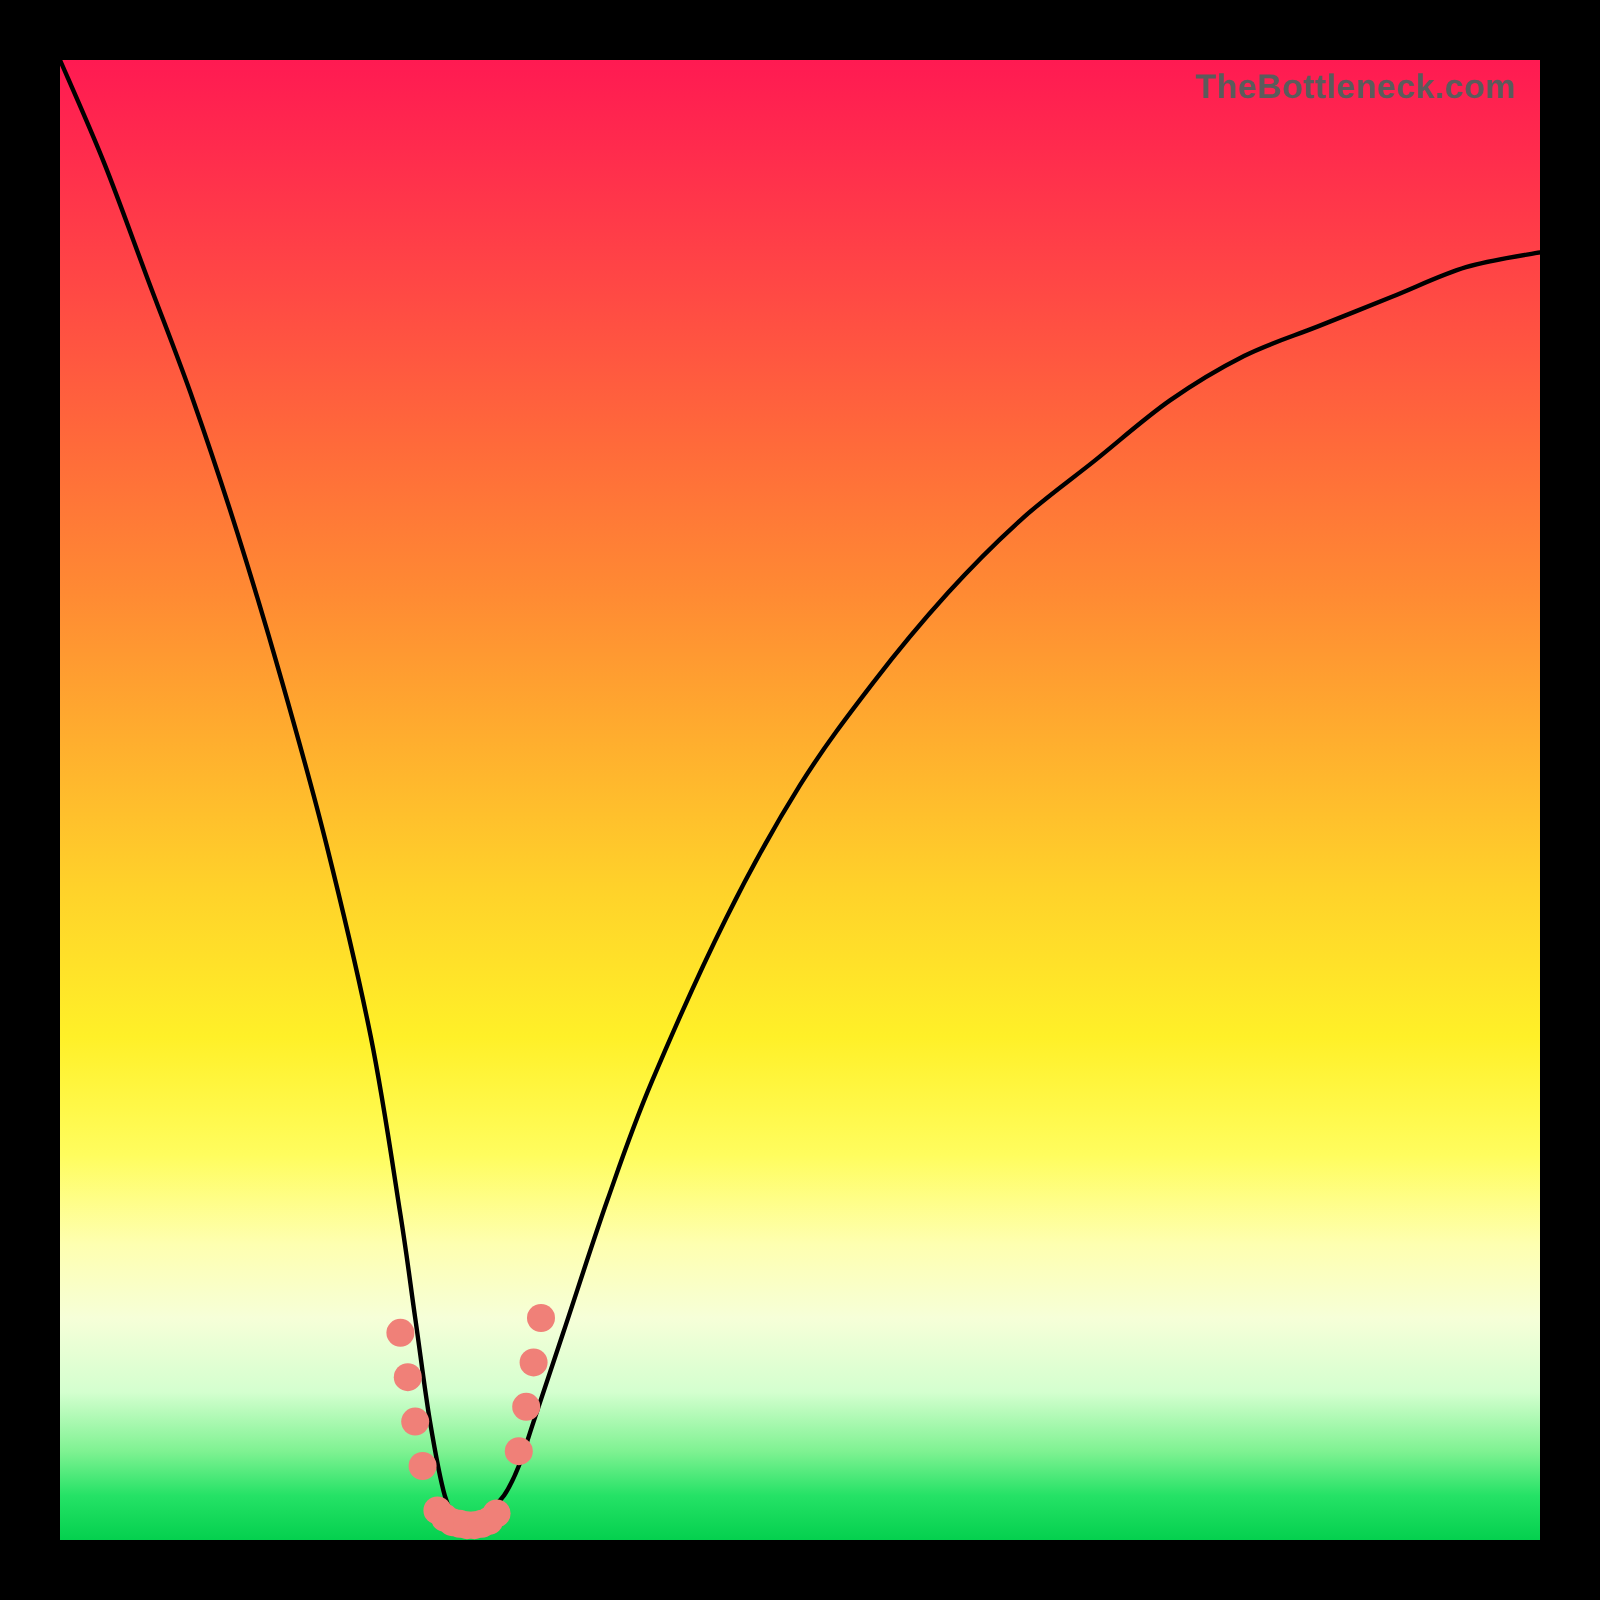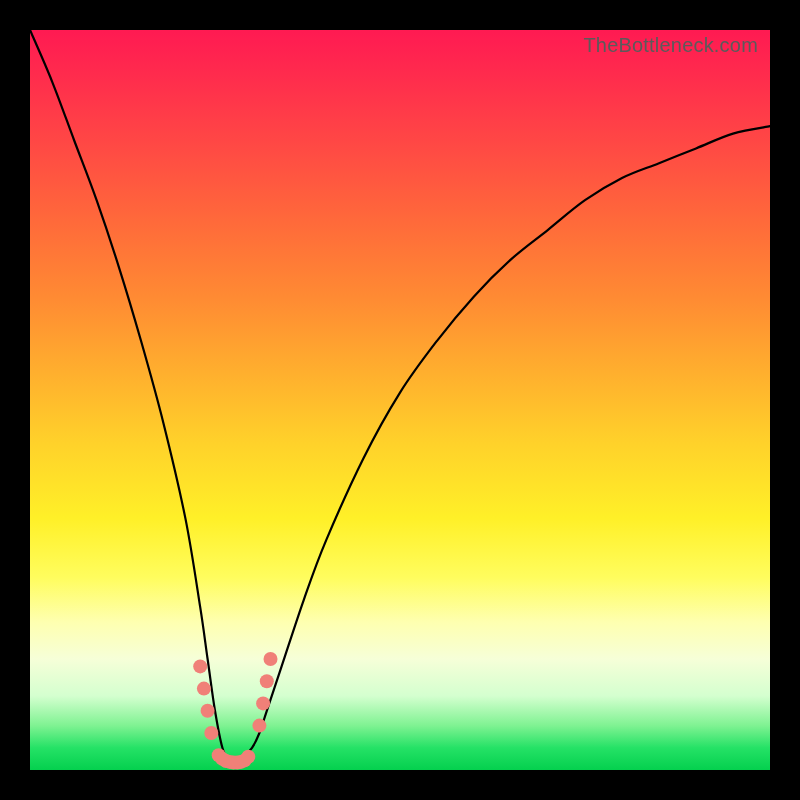--- a/index.html
+++ b/index.html
@@ -40,23 +40,23 @@
       #7ff292 94%,
       #25e266 97%,
       #04d04e 100%
     );
   }
   .watermark {
     position: absolute;
     top: 4px;
     right: 12px;
     color: #5b5b5b;
-    font-size: 20px;
+    font-size: 17px;
     letter-spacing: 0.2px;
-    font-weight: 400;
+    font-weight: 700;
     user-select: none;
   }
   svg.curve {
     position: absolute;
     left: 0;
     top: 0;
     width: 740px;
     height: 740px;
     overflow: visible;
   }

